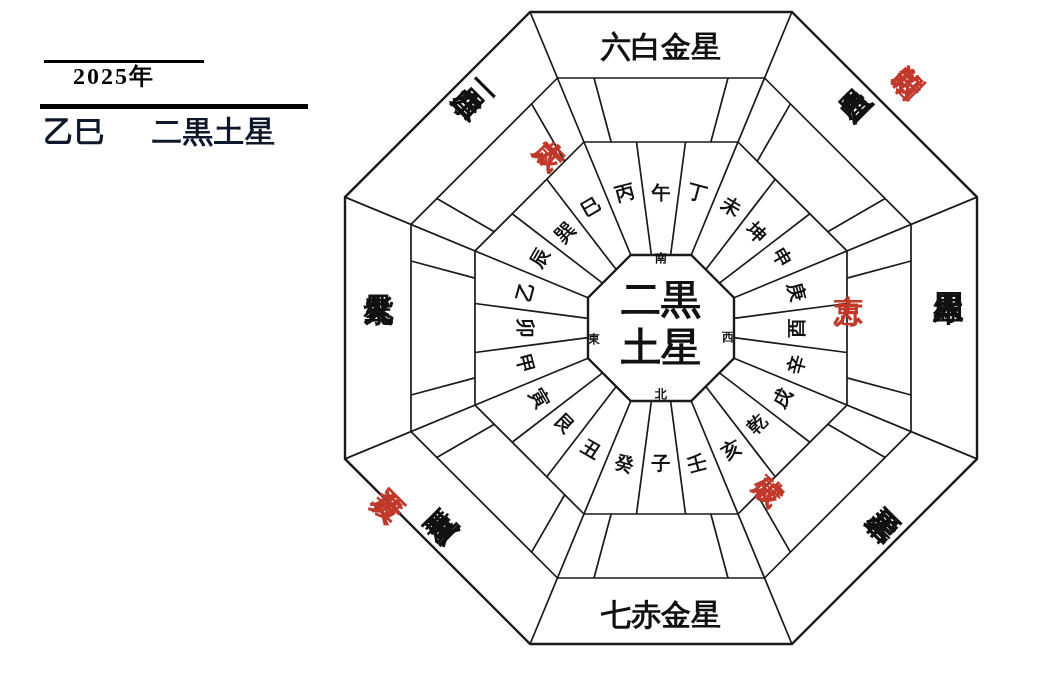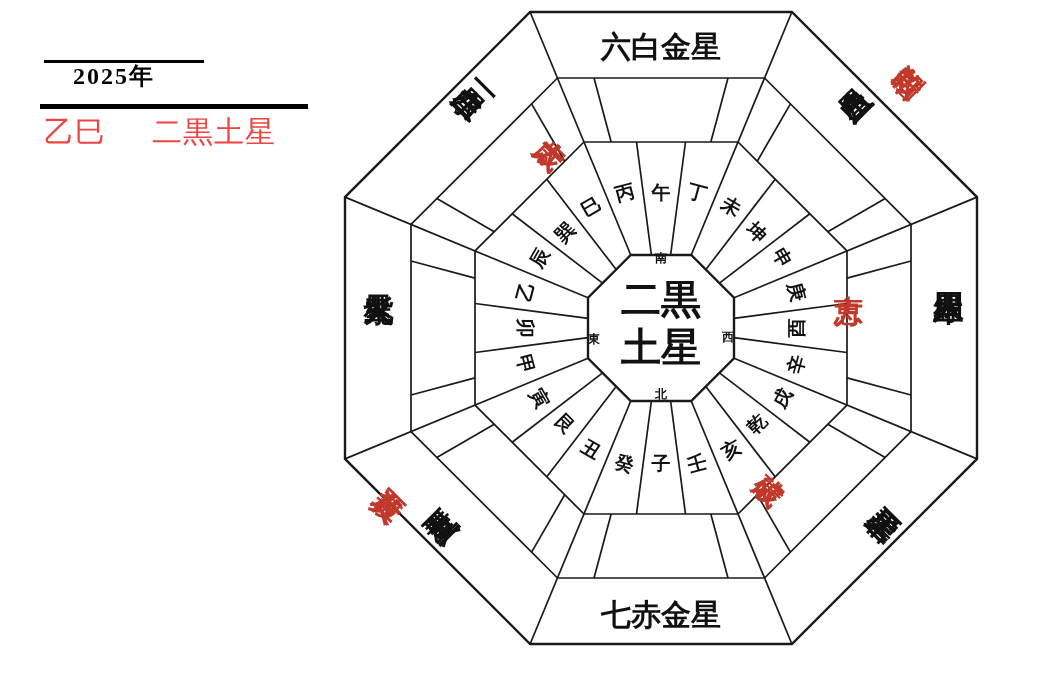--- a/index.html
+++ b/index.html
@@ -19,22 +19,22 @@
     font-size:30px;font-weight:bold;letter-spacing:1px;
     color:#000;white-space:nowrap;
   }
   .rule-thin{position:absolute;left:44px;top:60px;width:160px;height:3px;background:#000;}
   .year-row{
     position:absolute;left:44px;top:60px;width:250px;
     font-size:24px;font-weight:bold;letter-spacing:2px;color:#000;white-space:nowrap;margin-left:29px;
   }
   .rule-thick{position:absolute;left:40px;top:104px;width:268px;height:5px;background:#000;}
   .kv{
-    position:absolute;left:44px;font-size:30px;font-weight:normal;
-    color:#ef4444;white-space:nowrap;letter-spacing:1px;
+    position:absolute;left:44px;font-size:30px;font-weight:bold;
+    color:#0f172a;white-space:nowrap;letter-spacing:1px;
   }
   .kv .k{display:inline-block;width:108px;}
   .kv-1{top:112px;}
   .kv-2{top:150px;}
 
   
   #chart{position:absolute;left:0;top:0;width:1041px;height:696px;}
   svg{display:block;}
   .ln{stroke:#1a1a1a;stroke-width:1.7;fill:none;}
   .ln-thick{stroke:#1a1a1a;stroke-width:2.4;fill:none;}

